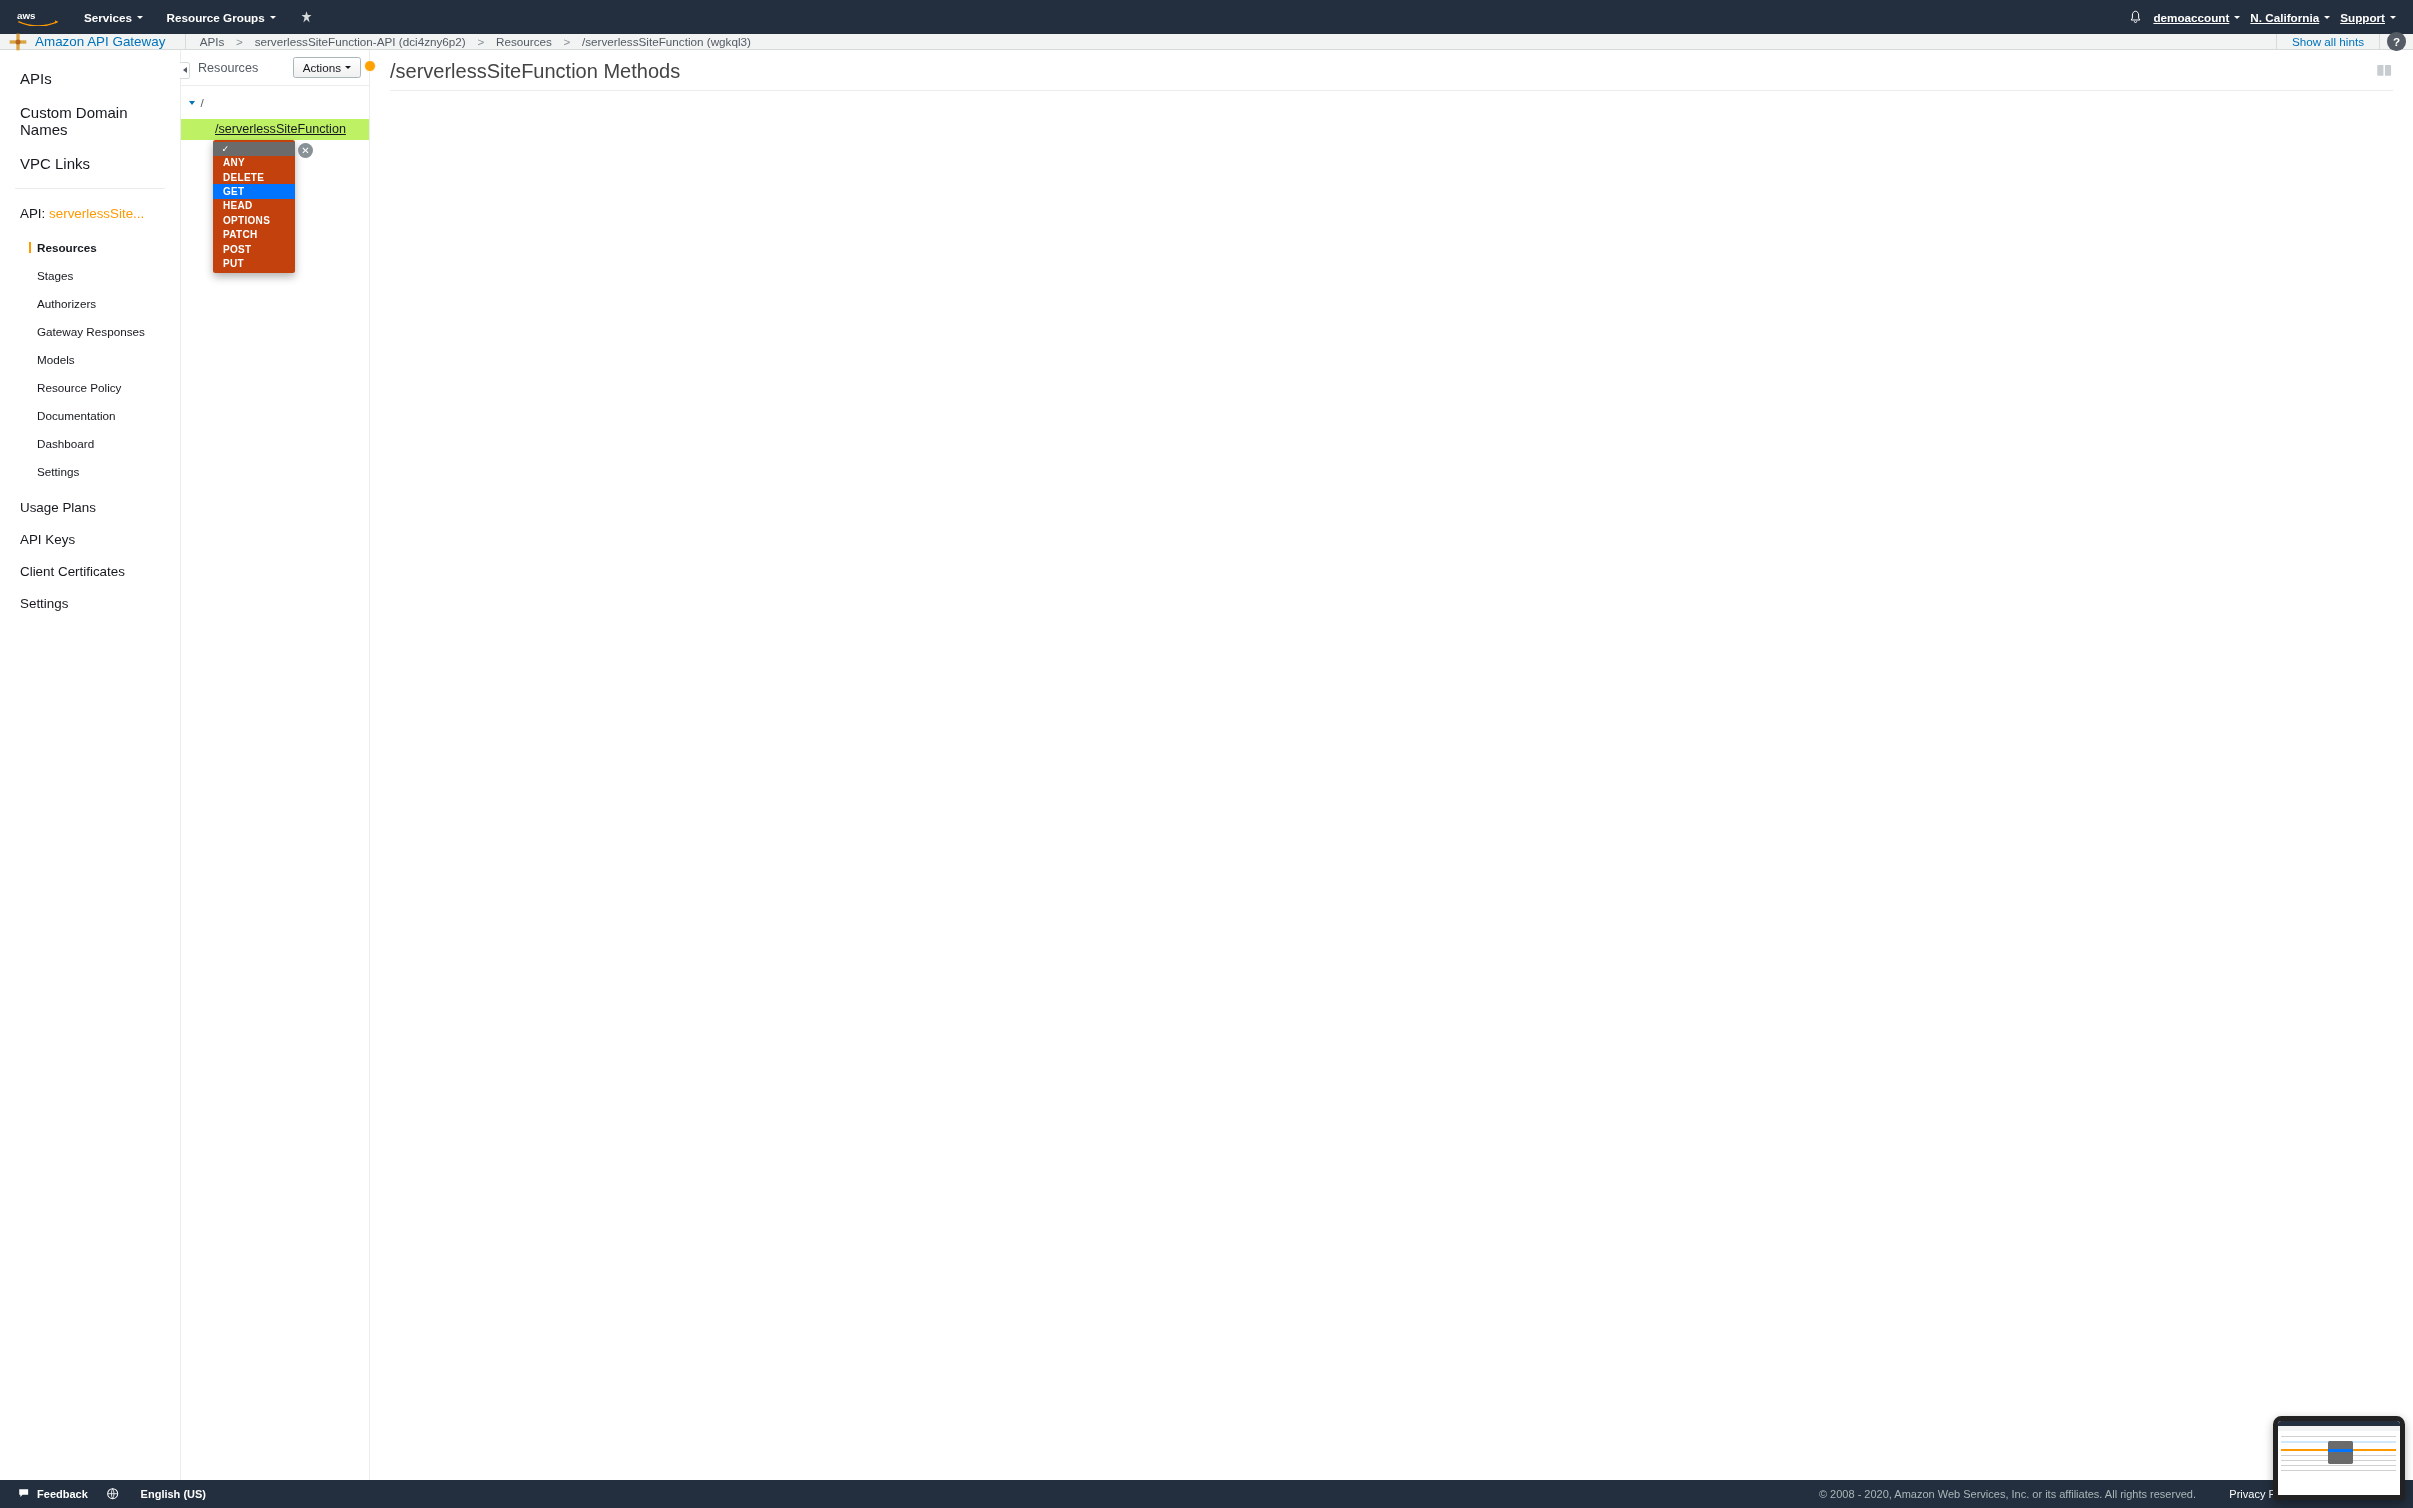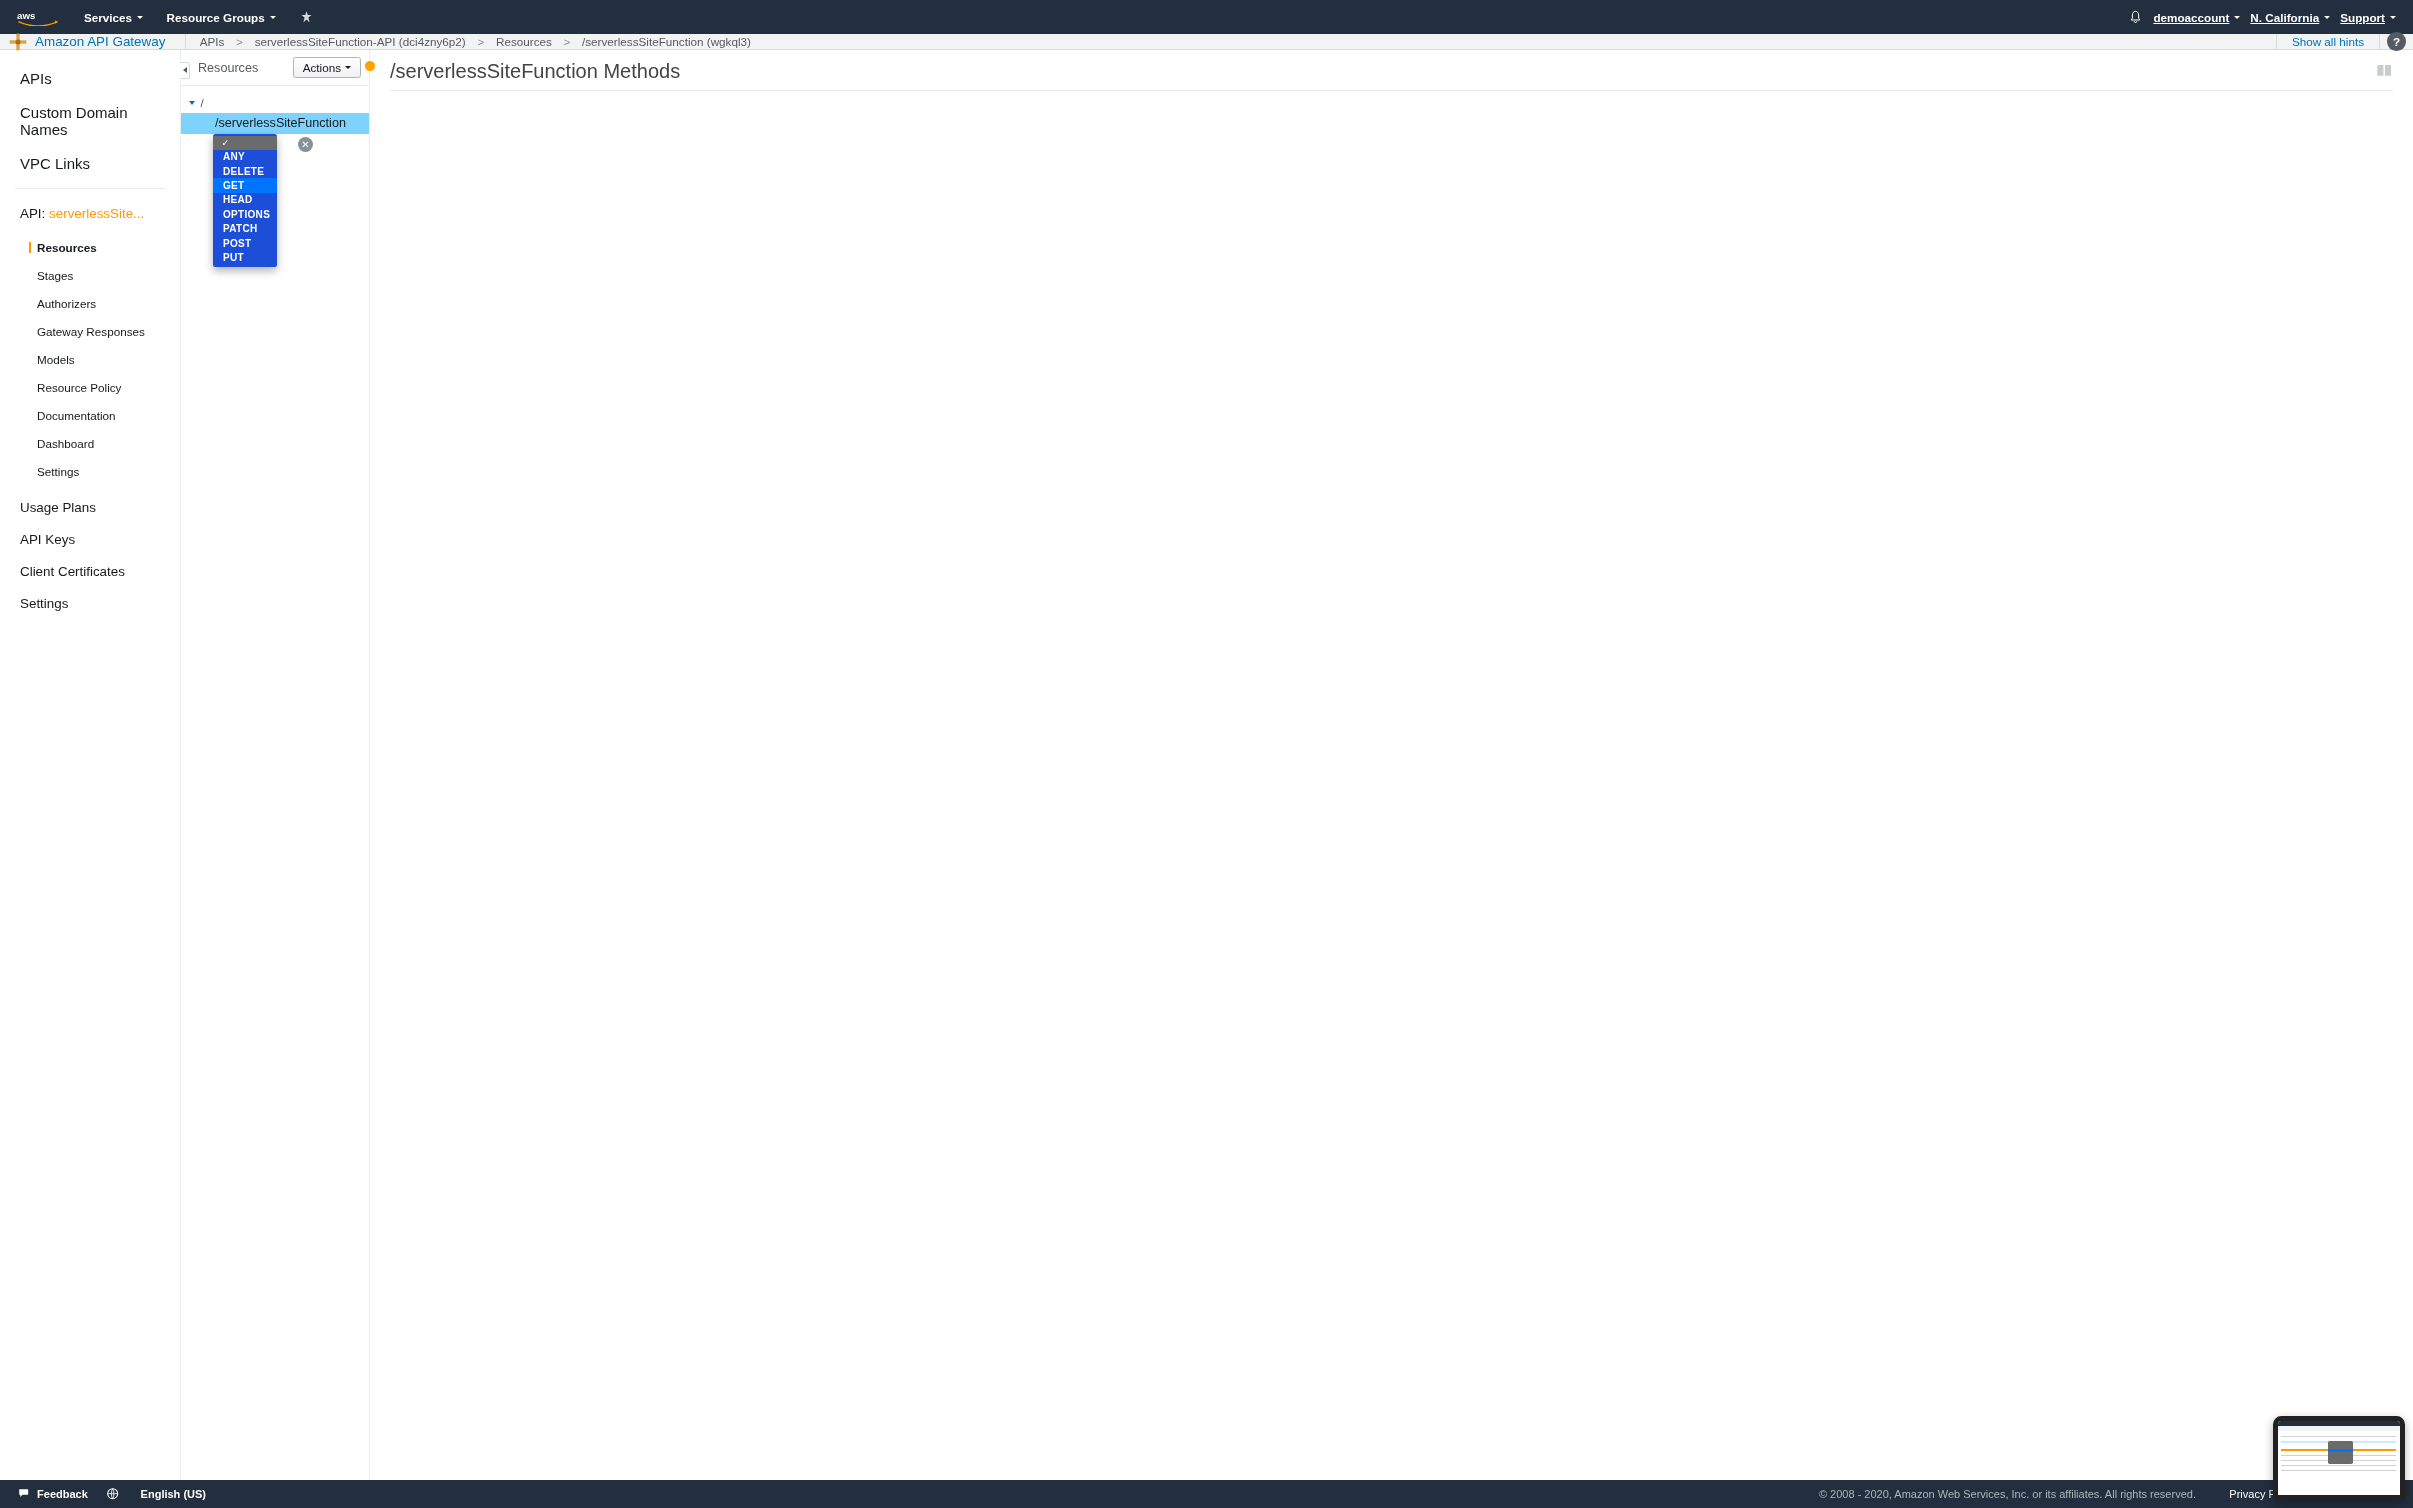--- a/index.html
+++ b/index.html
@@ -48,25 +48,25 @@
   .rescol .collapse-tab { position:absolute; left:-0.8px; top:11.7px; width:10px; height:17px; border:0.8px solid #d5dbdb; border-left:none; background:#fff; display:flex; align-items:center; justify-content:center; cursor:pointer; border-radius: 0 2.5px 2.5px 0; z-index:3; }
   .rescol .collapse-tab::before { content:""; border-style:solid; border-width:3.4px 4.2px 3.4px 0; border-color:transparent #545b64 transparent transparent; }
   .rescol .header { display:flex; align-items:center; justify-content:space-between; padding: 6.7px 8.4px 6.7px 17px; border-bottom:0.8px solid #eaeded; }
   .rescol .header .title { color:#545b64; font-size:12.6px; }
   .rescol .actions-btn { background:linear-gradient(#fff,#f0f0f0); border:0.8px solid #aab7b8; border-radius:2.5px; padding:3.4px 8.4px; font-size:11.7px; color:#16191f; cursor:pointer; display:flex; align-items:center; gap:4.2px; }
   .rescol .actions-btn .caret2 { border-style:solid; border-width:3.4px 3.4px 0 3.4px; border-color:#16191f transparent transparent transparent; }
   .rescol .tree { padding: 8.4px 0; font-size:11.7px; position:relative; }
   .rescol .tree-root { display:flex; align-items:center; gap:5px; padding: 1.7px 8.4px; cursor:pointer; }
   .rescol .tree-caret { border-style:solid; border-width:4.2px 3.4px 0 3.4px; border-color:#0073bb transparent transparent transparent; }
   .rescol .tree-root .slash { color:#545b64; }
-  .rescol .tree-child { background:#7dd3fc; padding: 3.4px 5px 3.4px 34px; color:#16191f; font-size:12.6px; margin-top:2px; cursor:pointer; }
+  .rescol .tree-child { background:#bef264; padding: 3.4px 5px 3.4px 34px; color:#16191f; font-size:12.6px; margin-top:8px; cursor:pointer;text-decoration:underline; }
   .rescol .method-row-host { position:relative; padding: 1.7px 0 1.7px 34px; height:23.5px; }
   .rescol .clear-btn { width:15px; height:15px; background:#879196; border-radius:50%; color:#fff; display:flex; align-items:center; justify-content:center; font-size:10px; cursor:pointer; position:absolute; left: 117px; top: 3.4px; z-index:6; }
 
-  .dropdown { position:absolute; left:32px; top:0; width:64px; background:#1d4ed8; border-radius:2.5px; box-shadow:0 3.4px 8.4px rgba(0,0,0,0.3); z-index:5; padding: 2.5px 0; color:#fff; overflow:hidden; }
+  .dropdown { position:absolute; left:32px; top:0; width:82px; background:#c2410c; border-radius:2.5px; box-shadow:0 3.4px 8.4px rgba(0,0,0,0.3); z-index:5; padding: 2.5px 0; color:#fff; overflow:hidden; }
   .dropdown .dd-top { height:13.4px; display:flex; align-items:center; padding:0 8.4px; background:#6b6b6b; }
   .dropdown .dd-top::before { content:"✓"; font-size:9.2px; }
   .dropdown .dd-item { padding: 1.7px 10px; font-size:10px; font-weight:600; letter-spacing:0.3px; cursor:pointer; }
   .dropdown .dd-item.highlight { background:#0073ff; }
 
   .hint-badge { position:absolute; right:-6.7px; top:10px; width:11.7px; height:11.7px; background:#ffa200; border:1.7px solid #fff; border-radius:50%; z-index:4; cursor:pointer; }
 
   
   .content { flex:1; padding: 10px 20px; position:relative; overflow:auto; }
   .content .page-head { display:flex; align-items:center; justify-content:space-between; padding-bottom:6.7px; }

